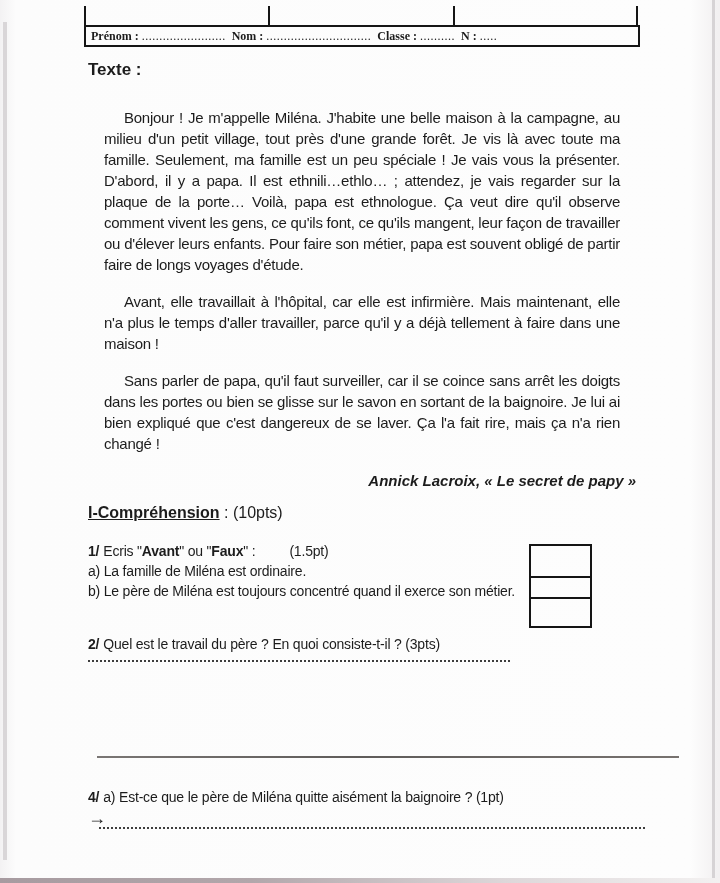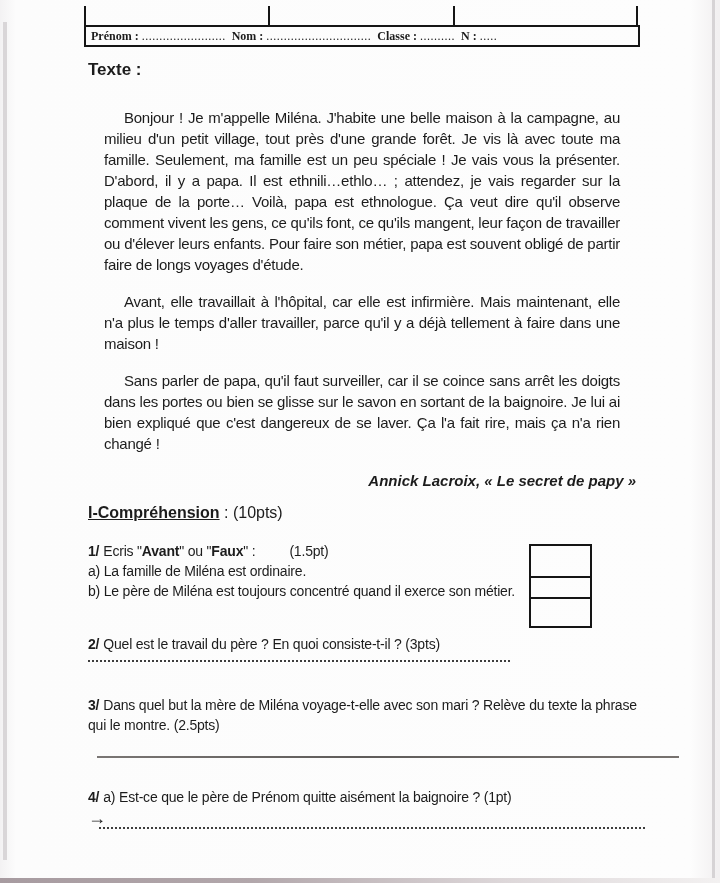--- a/index.html
+++ b/index.html
@@ -97,24 +97,21 @@
     <div class="arow r1"></div>
     <div class="arow r2"></div>
     <div class="arow r3"></div>
   </div>
 
   <div class="q q2">
     <span class="qnum">2/</span><span>Quel est le  travail du père ? En quoi consiste-t-il ? (3pts)</span>
   </div>
   <div class="ansline dotline line-q2"></div>
 
-  <div class="q q3">
-    <span class="qnum">3/</span><span>Dans quel but la mère de Miléna voyage-t-elle avec son mari ? Relève du texte la phrase qui le montre. (2.5pts)</span>
-  </div>
   <div class="ansline grayline line-q3"></div>
 
   <div class="q q4">
-    <div><span class="qnum">4/</span><span>a) Est-ce que le père de Prénom quitte aisément  la baignoire ? (1pt)</span></div>
+    <div><span class="qnum">4/</span><span>a) Est-ce que le père de Miléna quitte aisément  la baignoire ? (1pt)</span></div>
     <div class="arrow">→</div>
   </div>
   <div class="ansline dotline line-q4"></div>
 
 </div>
 
 </body></html>

